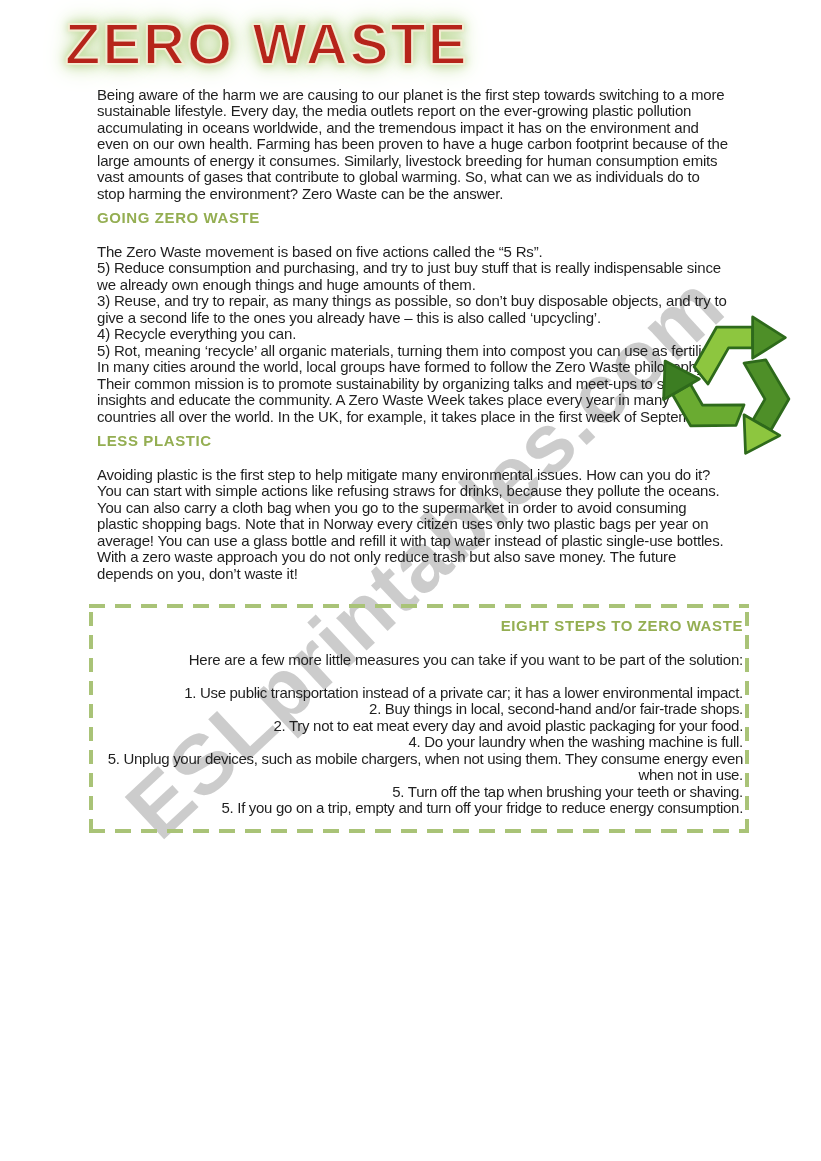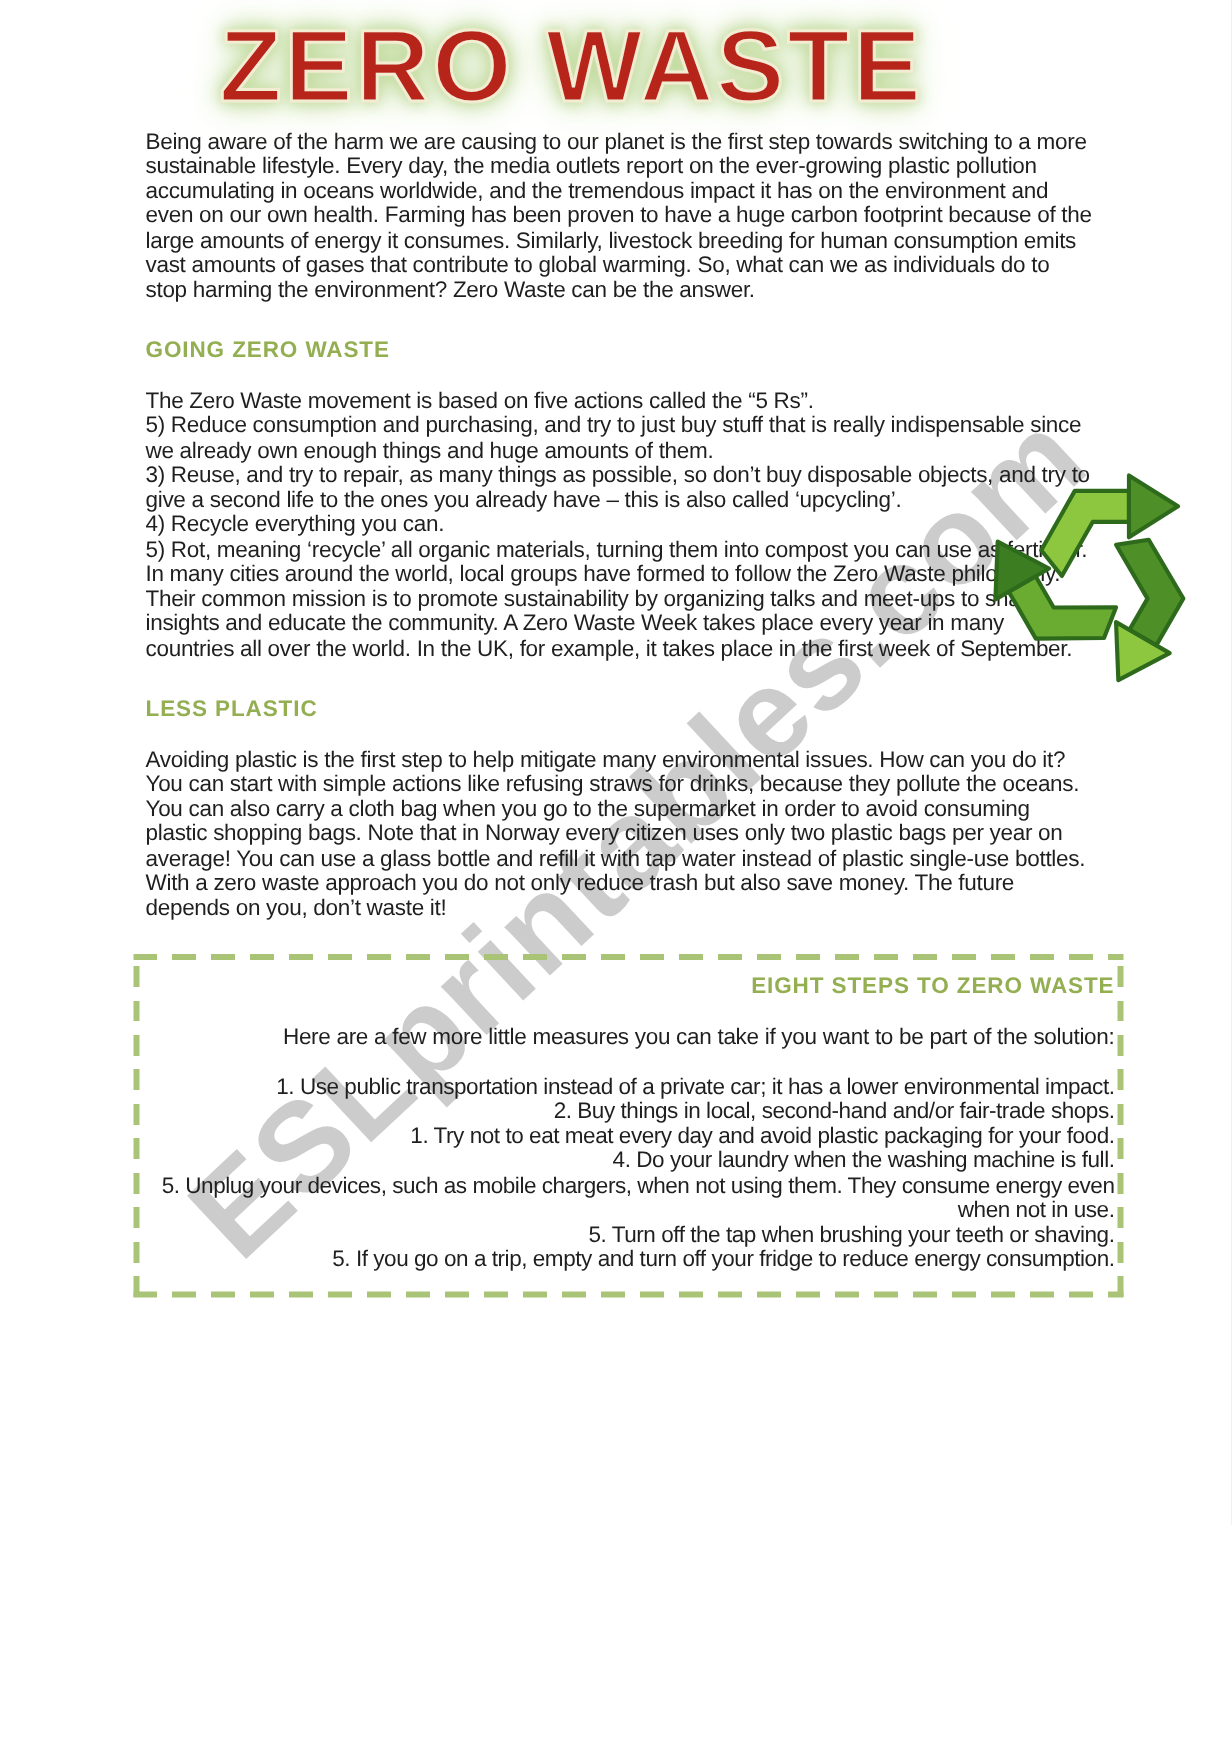--- a/index.html
+++ b/index.html
@@ -28,22 +28,22 @@
     user-select: none;
   }
   .content {
     position: relative;
     z-index: 1;
     padding: 36px 92px 0 97px;
   }
   .title {
     position: relative;
     left: -32px;
-    text-align: center;
-    font-size: 68px;
+    text-align: left;
+    font-size: 58px;
     font-weight: bold;
     letter-spacing: 2px;
     color: #b6241a;
     -webkit-text-stroke: 2px #f1ecd2;
     text-shadow:
       0 0 4px #d9e8bd,
       0 0 9px #bcd795,
       0 0 16px #bcd795,
       0 0 26px #c6dfa4;
     margin: 0 0 34px 0;
@@ -52,21 +52,21 @@
     font-size: 15px;
     line-height: 16.5px;
     letter-spacing: -0.2px;
   }
   .para { margin: 0; }
   .heading {
     font-size: 15px;
     font-weight: bold;
     letter-spacing: 0.6px;
     color: #94ae52;
-    margin: 24px 0 17px 0;
+    margin: 8px 0 17px 0;
   }
   .listitem { margin: 0; }
   .recycle-wrap {
     position: absolute;
     left: 646px;
     top: 298px;
     width: 172px;
     height: 172px;
     z-index: 2;
   }
@@ -130,21 +130,21 @@
 
     <div class="heading">LESS PLASTIC</div>
     <p class="para">Avoiding plastic is the first step to help mitigate many environmental issues. How can you do it? You can start with simple actions like refusing straws for drinks, because they pollute the oceans. You can also carry a cloth bag when you go to the supermarket in order to avoid consuming plastic shopping bags. Note that in Norway every citizen uses only two plastic bags per year on average! You can use a glass bottle and refill it with tap water instead of plastic single-use bottles. With a zero waste approach you do not only reduce trash but also save money. The future depends on you, don’t waste it!</p>
 
     <div class="steps-box">
       <div class="heading">EIGHT STEPS TO ZERO WASTE</div>
       <p class="para">Here are a few more little measures you can take if you want to be part of the solution:</p>
       <div class="gap"></div>
       <p class="listitem">1. Use public transportation instead of a private car; it has a lower environmental impact.</p>
       <p class="listitem">2. Buy things in local, second-hand and/or fair-trade shops.</p>
-      <p class="listitem">1. Try not to eat meat every day and avoid plastic packaging for your food.</p>
+      <p class="listitem">2. Try not to eat meat every day and avoid plastic packaging for your food.</p>
       <p class="listitem">4. Do your laundry when the washing machine is full.</p>
       <p class="listitem">5. Unplug your devices, such as mobile chargers, when not using them. They consume energy even when not in use.</p>
       <p class="listitem">5. Turn off the tap when brushing your teeth or shaving.</p>
       <p class="listitem">5. If you go on a trip, empty and turn off your fridge to reduce energy consumption.</p>
     </div>
 
   </div>
 </div>
 
 </body></html>

